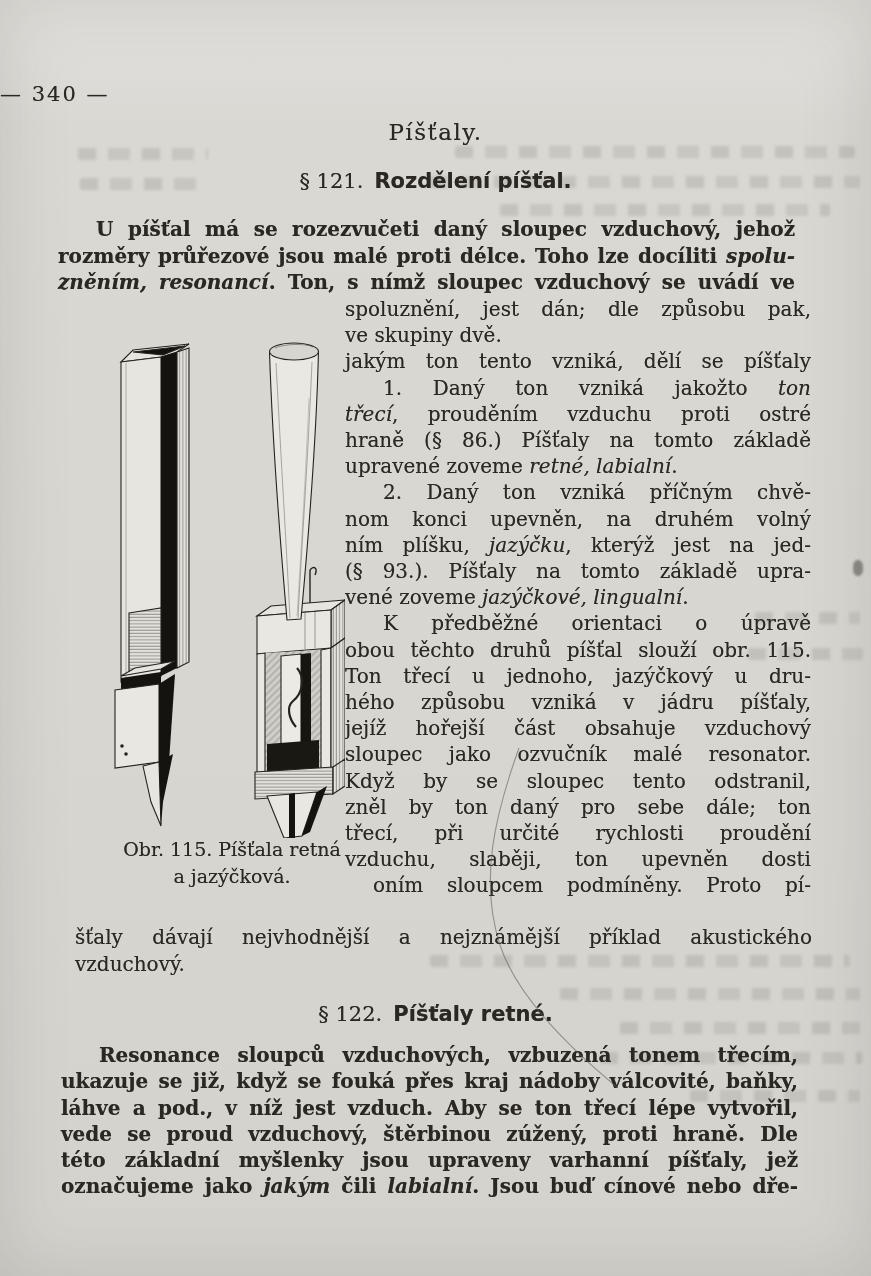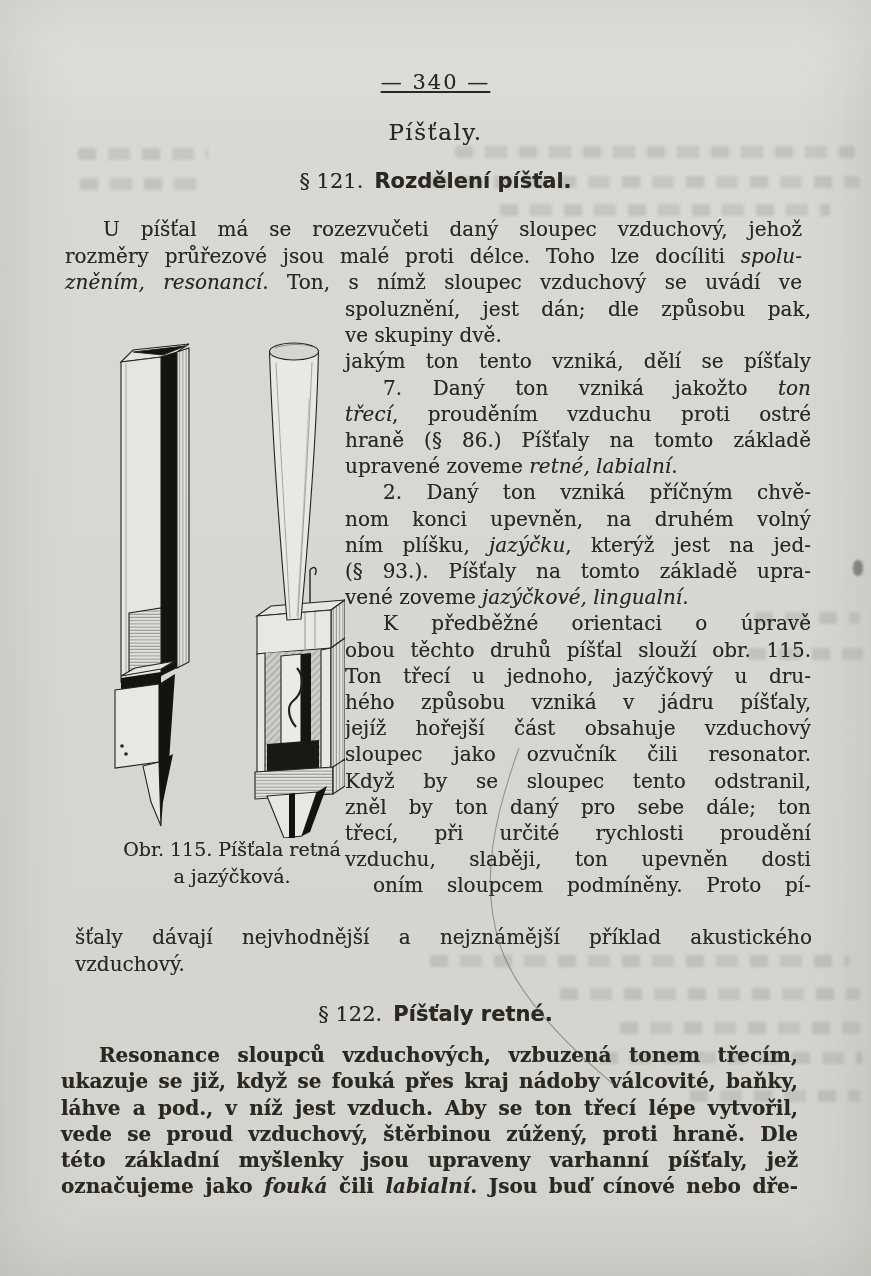--- a/index.html
+++ b/index.html
@@ -8,30 +8,30 @@
     width:871px;height:1276px;
     margin:0 auto;
     background:linear-gradient(180deg,#e2e1dd 0%,#d9d8d3 10%,#d7d6d1 55%,#d3d2cd 100%);
     box-shadow:inset 0 0 70px rgba(90,88,80,.18);
     overflow:hidden;
     font-family:"DejaVu Serif", serif;
     color:#2b2822;
   }
   .abs{position:absolute;}
   
-  .pageno{top:70px;left:0;width:100%;text-align:center;font-size:21px;letter-spacing:2px;text-decoration:underline;}
+  .pageno{top:82px;left:0;width:100%;font-size:21px;letter-spacing:2px;}
   .chapter{top:119px;left:0;width:100%;text-align:center;font-size:23px;letter-spacing:1.5px;}
   .sechead{left:0;width:100%;text-align:center;}
   .h121{top:169px;}
   .h122{top:1002px;}
   .sec-num{font-size:21px;}
   .sec-title{font-family:"DejaVu Sans",sans-serif;font-weight:700;font-size:21px;margin-left:6px;}
   
   .body-block{font-size:20px;}
-  .intro{top:216px;left:65px;width:737px;line-height:26.5px;}
+  .intro{top:216px;left:58px;width:737px;line-height:26.5px;font-weight:bold;}
   .rcol{top:296px;left:345px;width:466px;line-height:26.2px;}
   .closing{top:924px;left:75px;width:737px;line-height:26.5px;}
   .para2{top:1042px;left:61px;width:737px;line-height:26.3px;font-weight:bold;}
   .tl{text-align:justify;text-align-last:justify;}
   .tl.nj{text-align-last:left;}
   .tl.ind{text-indent:38px;}
   .tl.pad{padding-left:28px;}
   em{font-style:italic;}
   .tl, .sechead, .pageno, .chapter, .caption{text-shadow:0 0 .5px rgba(43,40,34,.55);}
   
@@ -78,35 +78,35 @@
   <div class="abs body-block intro">
       <div class="tl ind"><span>U píšťal má se rozezvučeti daný sloupec vzduchový, jehož</span></div>
       <div class="tl"><span>rozměry průřezové jsou malé proti délce. Toho lze docíliti </span><em>spolu-</em></div>
       <div class="tl"><em>zněním, resonancí</em><span>. Ton, s nímž sloupec vzduchový se uvádí ve</span></div>
     </div>
 
   <div class="abs body-block rcol">
       <div class="tl"><span>spoluznění, jest dán; dle způsobu pak,</span></div>
       <div class="tl nj"><span>ve skupiny dvě.</span></div>
       <div class="tl"><span>jakým ton tento vzniká, dělí se píšťaly</span></div>
-      <div class="tl ind"><span>7. Daný ton vzniká jakožto </span><em>ton</em></div>
+      <div class="tl ind"><span>1. Daný ton vzniká jakožto </span><em>ton</em></div>
       <div class="tl"><em>třecí</em><span>, prouděním vzduchu proti ostré</span></div>
       <div class="tl"><span>hraně (§ 86.) Píšťaly na tomto základě</span></div>
       <div class="tl nj"><span>upravené zoveme </span><em>retné, labialní</em><span>.</span></div>
       <div class="tl ind"><span>2. Daný ton vzniká příčným chvě-</span></div>
       <div class="tl"><span>nom konci upevněn, na druhém volný</span></div>
       <div class="tl"><span>ním plíšku, </span><em>jazýčku</em><span>, kterýž jest na jed-</span></div>
       <div class="tl"><span>(§ 93.). Píšťaly na tomto základě upra-</span></div>
       <div class="tl nj"><span>vené zoveme </span><em>jazýčkové, lingualní</em><span>.</span></div>
       <div class="tl ind"><span>K předběžné orientaci o úpravě</span></div>
       <div class="tl"><span>obou těchto druhů píšťal slouží obr. 115.</span></div>
       <div class="tl"><span>Ton třecí u jednoho, jazýčkový u dru-</span></div>
       <div class="tl"><span>hého způsobu vzniká v jádru píšťaly,</span></div>
       <div class="tl"><span>jejíž hořejší část obsahuje vzduchový</span></div>
-      <div class="tl"><span>sloupec jako ozvučník čili resonator.</span></div>
+      <div class="tl"><span>sloupec jako ozvučník malé resonator.</span></div>
       <div class="tl"><span>Když by se sloupec tento odstranil,</span></div>
       <div class="tl"><span>zněl by ton daný pro sebe dále; ton</span></div>
       <div class="tl"><span>třecí, při určité rychlosti proudění</span></div>
       <div class="tl"><span>vzduchu, slaběji, ton upevněn dosti</span></div>
       <div class="tl pad"><span>oním sloupcem podmíněny. Proto pí-</span></div>
     </div>
 
   <div class="abs fig">
     <svg width="240" height="500" viewBox="0 0 240 500" xmlns="http://www.w3.org/2000/svg">
       <defs>
@@ -203,20 +203,20 @@
     <span class="sec-num">§ 122.</span>
     <span class="sec-title">Píšťaly retné.</span>
   </div>
 
   <div class="abs body-block para2">
       <div class="tl ind"><span>Resonance sloupců vzduchových, vzbuzená tonem třecím,</span></div>
       <div class="tl"><span>ukazuje se již, když se fouká přes kraj nádoby válcovité, baňky,</span></div>
       <div class="tl"><span>láhve a pod., v níž jest vzduch. Aby se ton třecí lépe vytvořil,</span></div>
       <div class="tl"><span>vede se proud vzduchový, štěrbinou zúžený, proti hraně. Dle</span></div>
       <div class="tl"><span>této základní myšlenky jsou upraveny varhanní píšťaly, jež</span></div>
-      <div class="tl"><span>označujeme jako </span><em>fouká</em><span> čili </span><em>labialní</em><span>. Jsou buď cínové nebo dře-</span></div>
+      <div class="tl"><span>označujeme jako </span><em>jakým</em><span> čili </span><em>labialní</em><span>. Jsou buď cínové nebo dře-</span></div>
     </div>
 
   <svg class="abs scratch" width="871" height="1276" viewBox="0 0 871 1276">
     <path d="M519,748 C495,815 479,880 500,945 C515,992 560,1040 618,1088" fill="none" stroke="rgba(90,88,82,.55)" stroke-width="1.1"></path>
   </svg>
 
 </div>
 
 </body></html>

